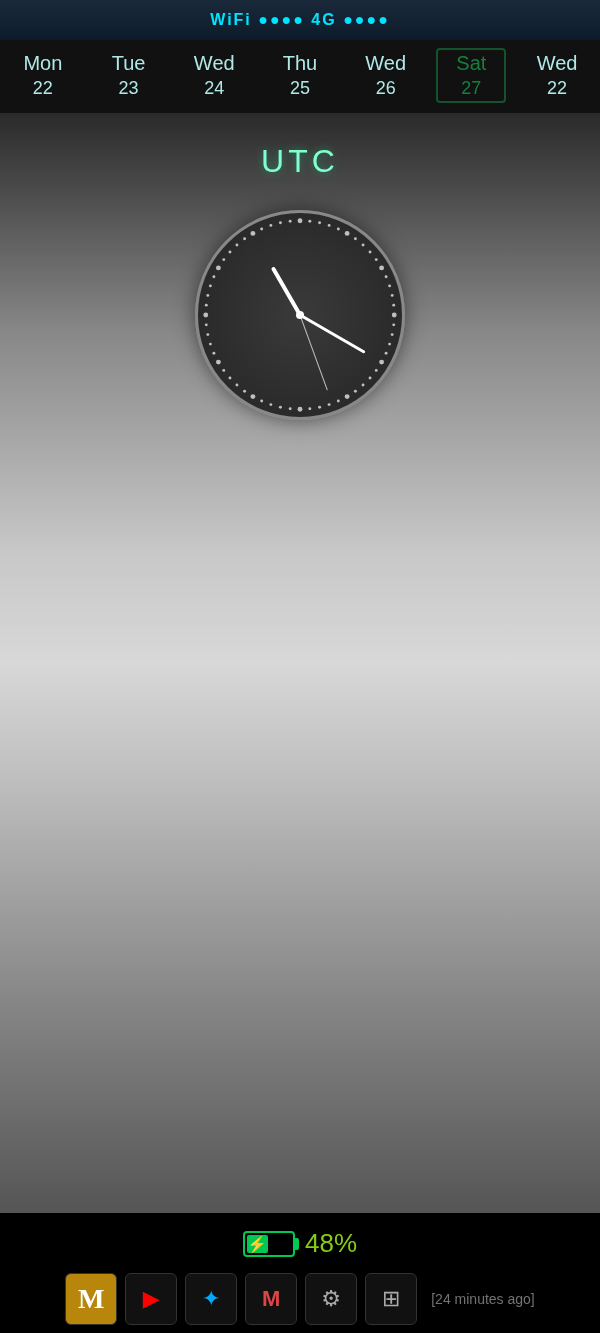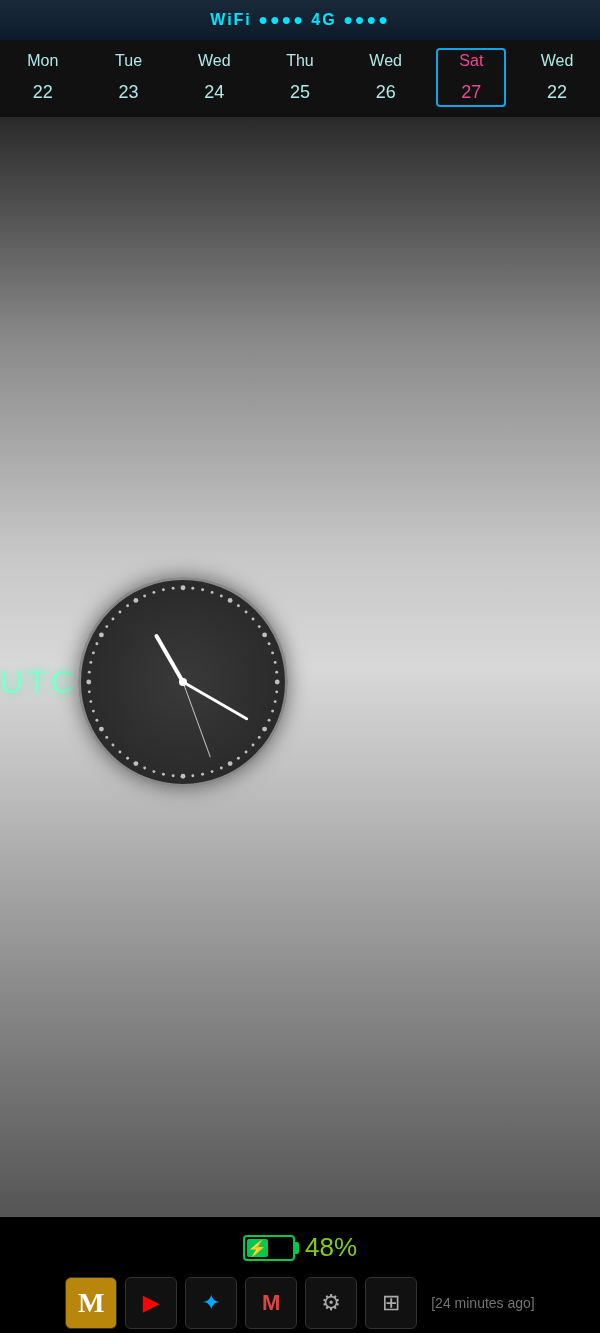--- a/index.html
+++ b/index.html
@@ -43,50 +43,50 @@
     .cal-day {
       display: flex;
       flex-direction: column;
       align-items: center;
       color: #b0e8e8;
       font-size: 15px;
       min-width: 70px;
     }
 
     .cal-day .day-name {
-      font-size: 16px;
-      margin-bottom: 12px;
+      font-size: 20px;
+      margin-bottom: 3px;
     }
 
     .cal-day .day-num {
       font-size: 18px;
     }
 
     .cal-day.active {
-      border: 2px solid #0ea5e9;
+      border: 2px solid #14532d;
       border-radius: 4px;
       padding: 2px 8px;
-      color: #ec4899;
+      color: #15803d;
     }
 
     
     #main-area {
       width: 100%;
       height: 1100px;
       background: linear-gradient(180deg,
         #2a2a2a 0%,
         #888 20%,
         #c8c8c8 40%,
         #d8d8d8 50%,
         #c0c0c0 60%,
         #888 80%,
         #555 100%
       );
       display: flex;
-      flex-direction: row;
+      flex-direction: column;
       align-items: center;
       position: relative;
     }
 
     
     #utc-label {
       margin-top: 30px;
       color: #7fffcc;
       font-size: 32px;
       letter-spacing: 4px;

